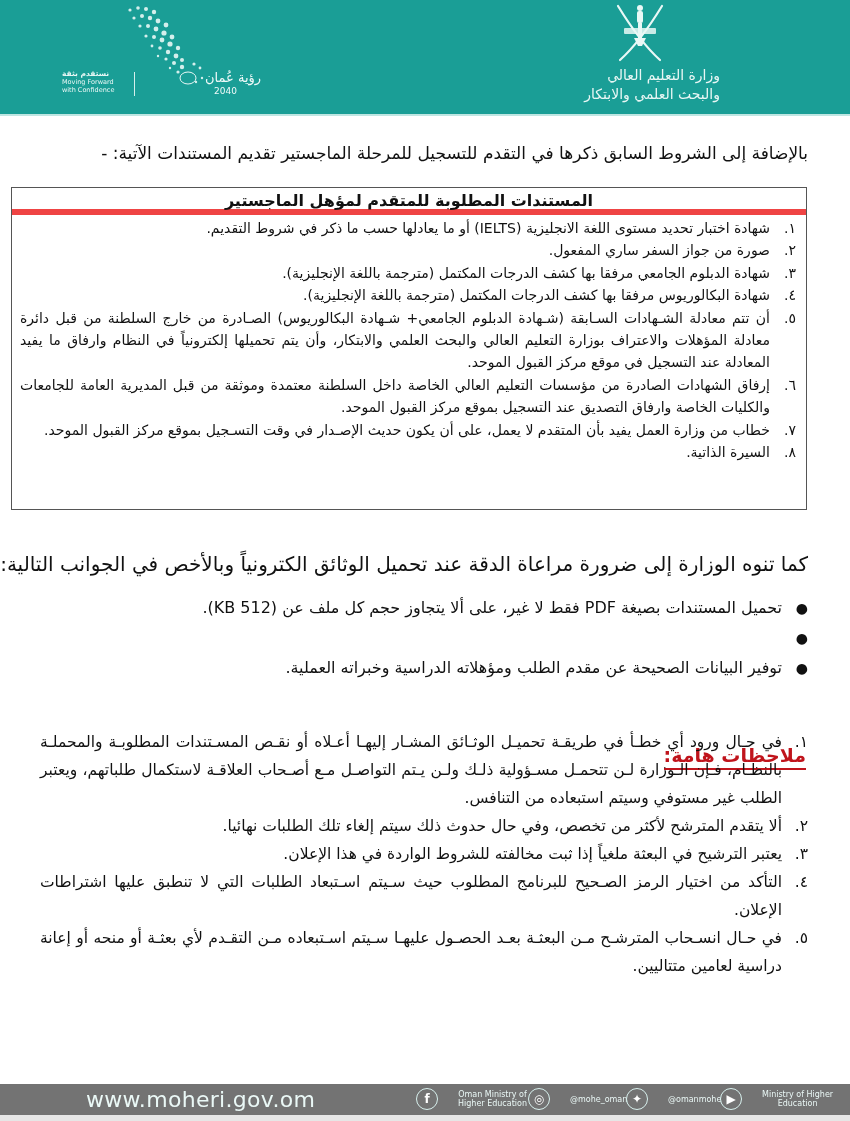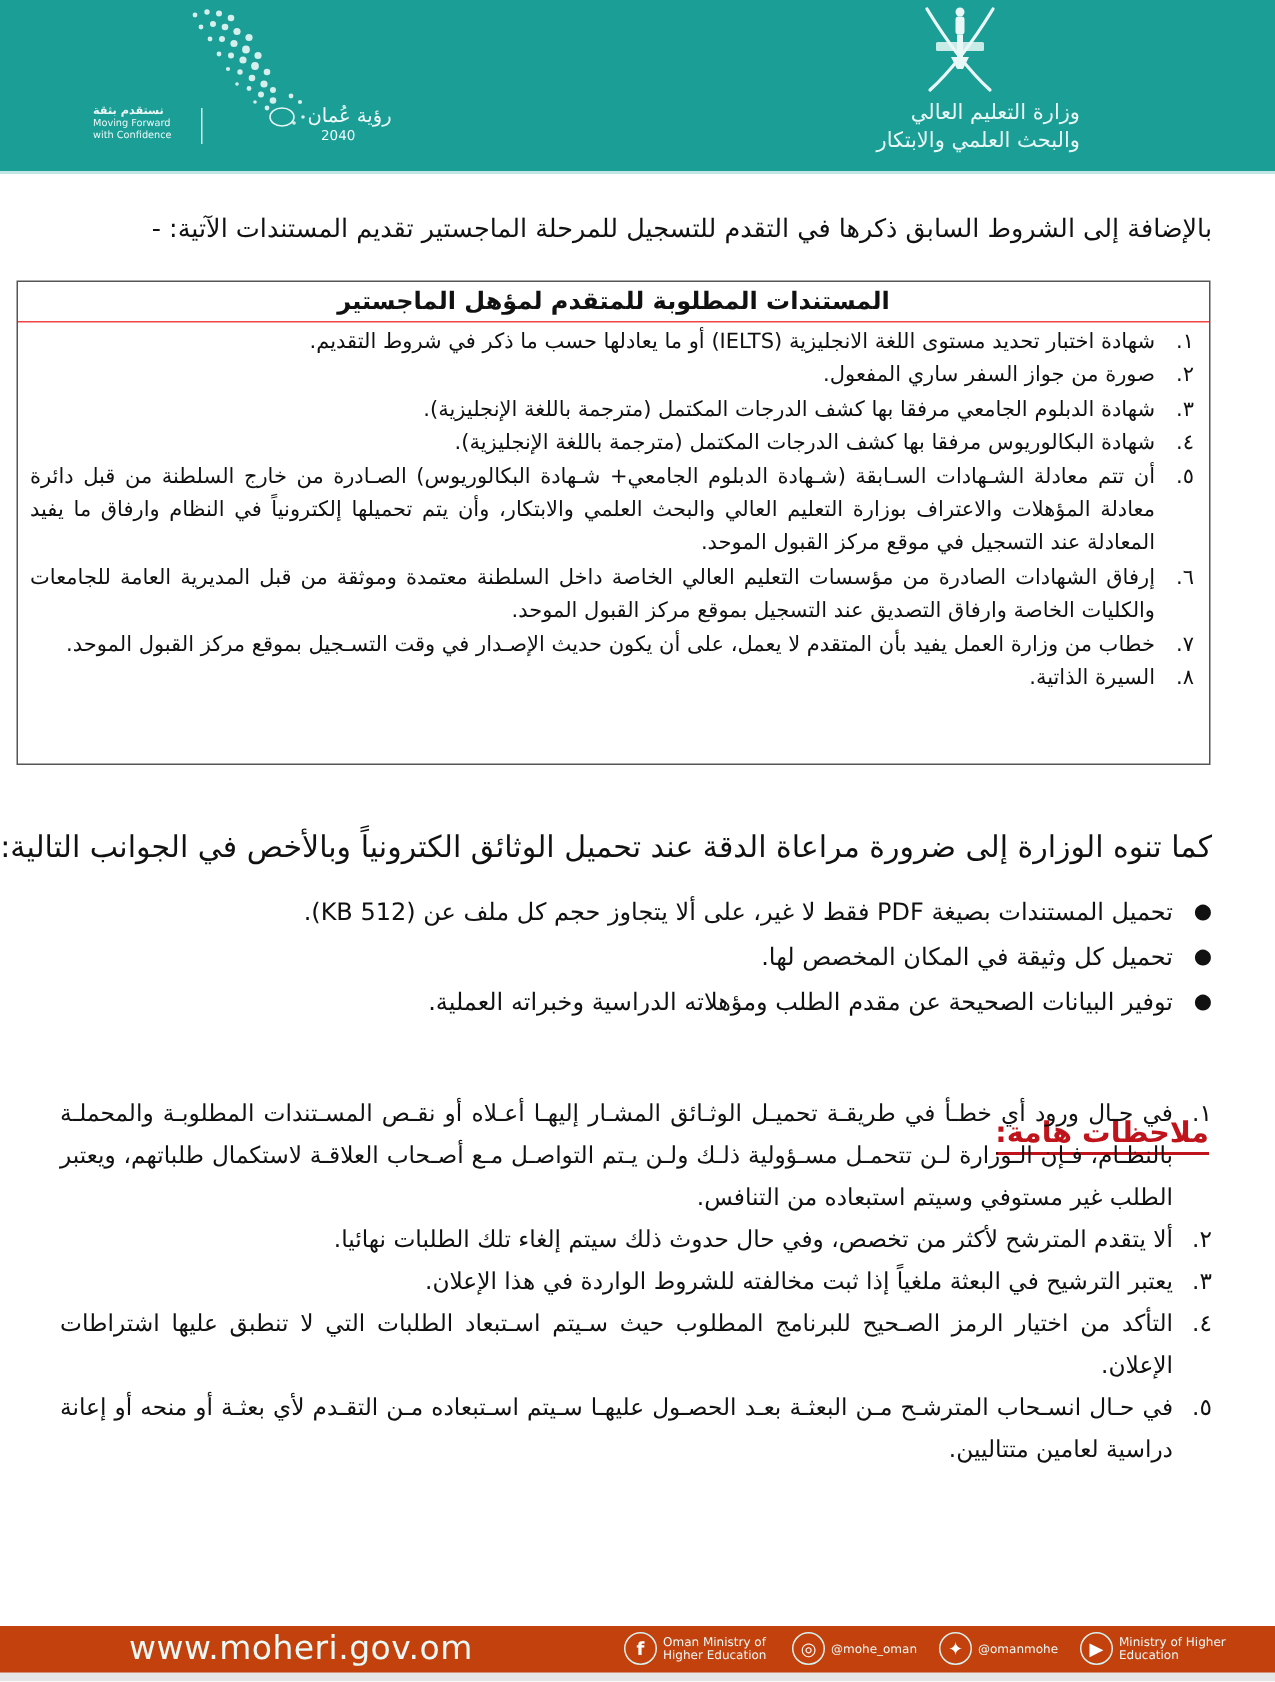--- a/index.html
+++ b/index.html
@@ -17,43 +17,43 @@
   .vision-year { position: absolute; left: 214px; top: 86px; color: #f0faf9; font-size: 9px; }
   .vision-sep { position: absolute; left: 134px; top: 72px; width: 1px; height: 24px; background: #d5efec; }
   .slogan { position: absolute; left: 62px; top: 70px; width: 72px; color: #eaf8f6; font-size: 6.5px; line-height: 8px; text-align: left; }
   .slogan .ar { direction: rtl; font-weight: bold; font-size: 7.5px; }
 
   .doc { direction: rtl; font-family: "DejaVu Sans", sans-serif; }
 
   .intro { position: absolute; right: 42px; top: 140px; font-size: 17px; line-height: 26px; white-space: nowrap; }
 
   .docs-table { position: absolute; left: 11px; top: 187px; width: 796px; height: 323px; border: 1px solid #555; }
-  .docs-table .th { height: 27px; border-bottom: 1px solid #ef4444; text-align: center; font-weight: bold; font-size: 16px; line-height: 26px; }
+  .docs-table .th { height: 27px; border-bottom: 6px solid #ef4444; text-align: center; font-weight: bold; font-size: 16px; line-height: 26px; }
   .docs-table ol { list-style: none; padding: 2px 10px 0 8px; }
   .docs-table li { display: flex; font-size: 14px; line-height: 22.4px; }
   .docs-table li .num { flex: 0 0 26px; }
   .docs-table li .txt { flex: 1; text-align: justify; }
 
   .notice { position: absolute; right: 42px; top: 552px; font-size: 20px; line-height: 24px; white-space: nowrap; }
   .bullets { position: absolute; right: 42px; top: 593px; width: 620px; list-style: none; }
   .bullets li { display: flex; font-size: 16px; line-height: 30px; white-space: nowrap; }
   .bullets li .dot { flex: 0 0 26px; font-size: 14px; }
 
   .notes-title { position: absolute; right: 44px; top: 696px; color: #c0141c; font-size: 19px; font-weight: bold; line-height: 26px; border-bottom: 2px solid #c0141c; padding-bottom: 0; margin-top: 46px; }
   .notes { position: absolute; right: 42px; top: 728px; width: 768px; list-style: none; }
   .notes li { display: flex; font-size: 15.5px; line-height: 28px; }
   .notes li .num { flex: 0 0 26px; }
   .notes li .txt { flex: 1; text-align: justify; text-align-last: right; }
 
   .footer-shadow { position: absolute; left: 0; top: 1115px; width: 850px; height: 6px; background: #e6e6e6; }
-  .footer { position: absolute; left: 0; top: 1084px; width: 850px; height: 32px; background: #c2410c; }
+  .footer { position: absolute; left: 0; top: 1084px; width: 850px; height: 32px; background: #737373; }
   .site { position: absolute; left: 86px; top: 2px; color: #eaf8f6; font-size: 22px; line-height: 28px; letter-spacing: 0.3px; }
   .social { position: absolute; top: 4px; display: flex; align-items: center; }
   .social .ic { width: 22px; height: 22px; border: 1.5px solid #d8f1ee; border-radius: 50%; display: flex; align-items: center; justify-content: center; color: #fff; font-size: 12px; font-weight: bold; }
-  .social .lbl { color: #eaf8f6; font-size: 8px; line-height: 9px; margin-left: 4px; }
+  .social .lbl { color: #eaf8f6; font-size: 8px; line-height: 9px; margin-left: 20px; text-align: center; }
 </style>
 </head>
 <body>
 
 <div class="header">
   <svg class="vision-swirl" viewBox="0 0 160 100">
     <g fill="#e9f8f6" opacity="0.9">
       <circle cx="20" cy="8" r="1.6"></circle>
         <circle cx="28" cy="6" r="1.8"></circle>
         <circle cx="36" cy="7" r="2"></circle>
@@ -162,21 +162,20 @@
 </div>
 
 <div class="doc notice">كما تنوه الوزارة إلى ضرورة مراعاة الدقة عند تحميل الوثائق الكترونياً وبالأخص في الجوانب التالية:</div>
 <ul class="doc bullets">
   <li>
       <span class="dot">●</span>
       <span>تحميل المستندات بصيغة PDF فقط لا غير، على ألا يتجاوز حجم كل ملف عن (512 KB).</span>
     </li>
   <li>
       <span class="dot">●</span>
-      <span>تحميل كل وثيقة في المكان المخصص لها.</span>
     </li>
   <li>
       <span class="dot">●</span>
       <span>توفير البيانات الصحيحة عن مقدم الطلب ومؤهلاته الدراسية وخبراته العملية.</span>
     </li>
 </ul>
 
 <div class="doc notes-title">ملاحظات هامة:</div>
 <ol class="doc notes">
   <li>

